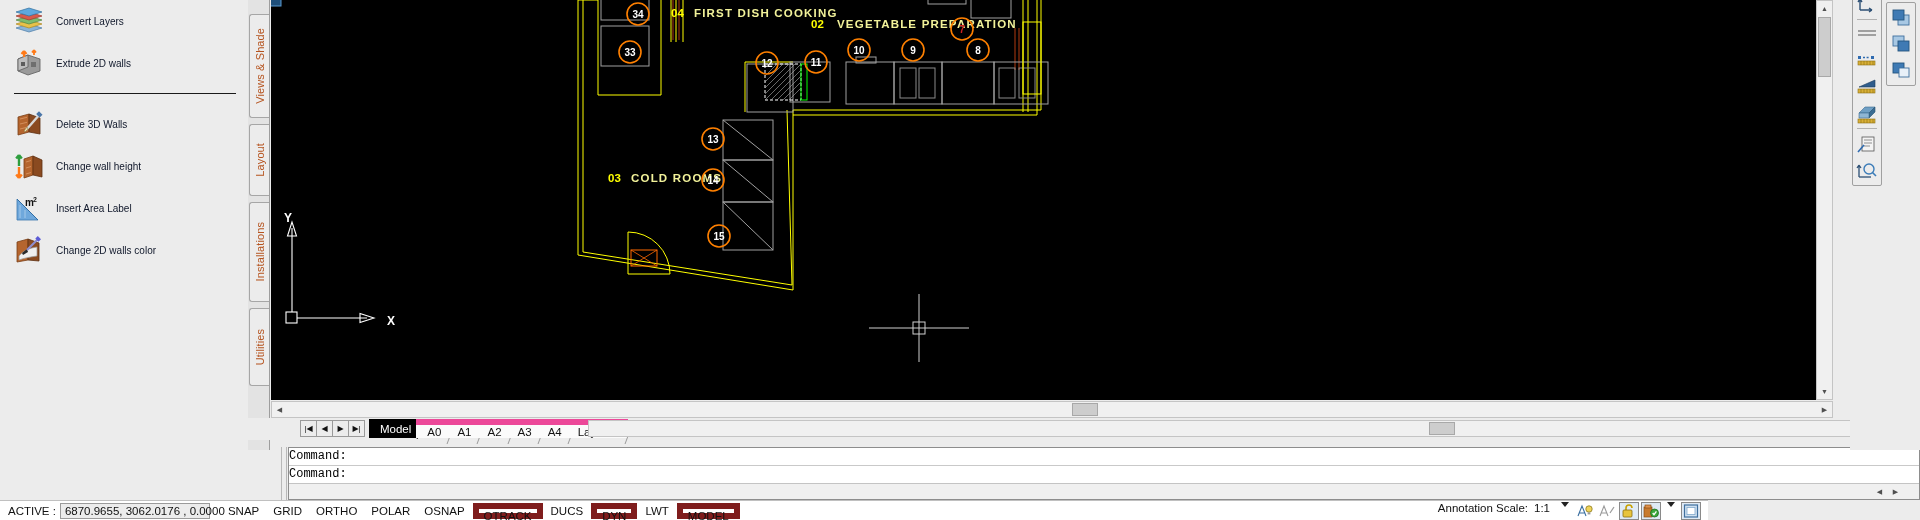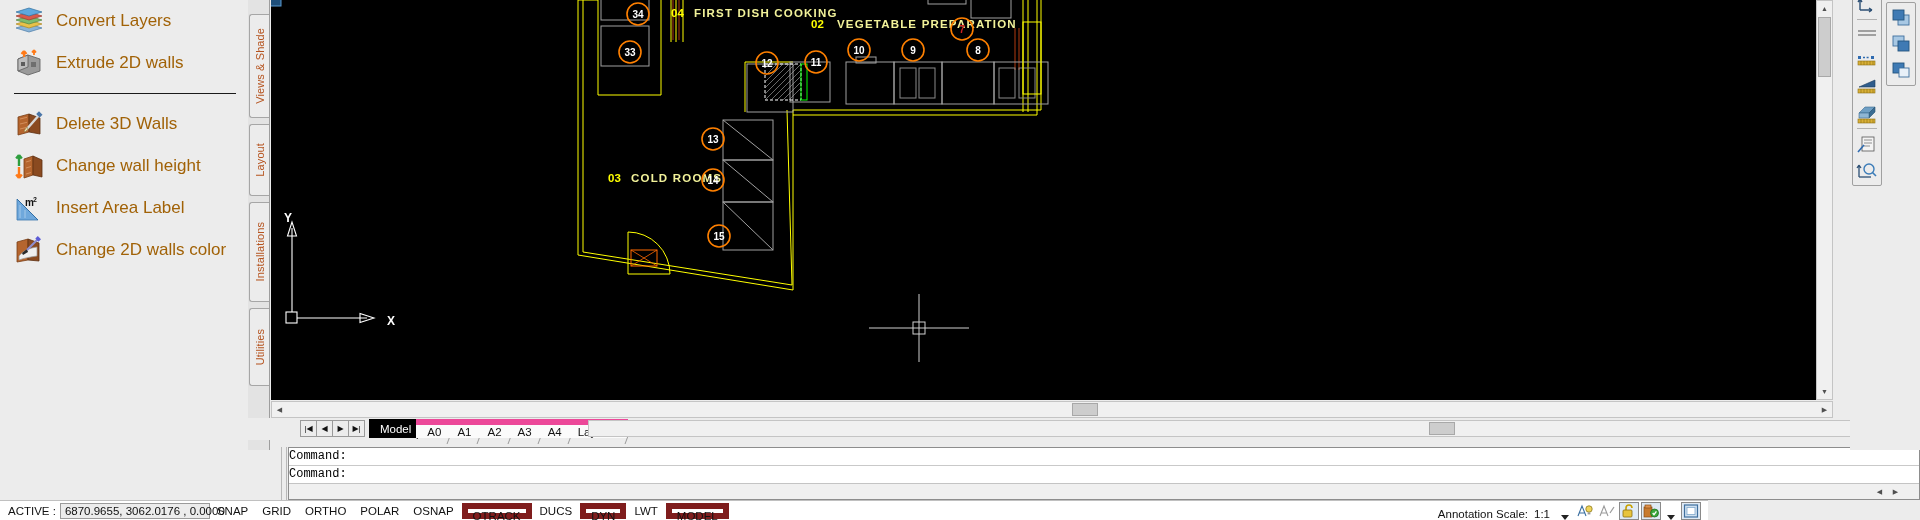--- a/index.html
+++ b/index.html
@@ -21,21 +21,21 @@
   }
   .cmd-list { position: absolute; left: 0; top: 0; width: 246px; }
   .cmd-item {
     display: flex; align-items: center;
     height: 42px; padding-left: 14px; cursor: default;
   }
   .cmd-icon {
     width: 30px; height: 28px; margin-right: 12px;
     position: relative; flex: 0 0 auto;
   }
-  .cmd-label { font-size: 17px; color: #a16207; white-space: nowrap; }
+  .cmd-label { font-size: 10px; color: #0f172a; white-space: nowrap; }
   .cmd-sep {
     height: 1px; background: #1a1a1a; margin: 9px 10px 9px 14px;
   }
 
   
   .cmd-icon svg { display: block; }
 
   
   #vtabs {
     position: absolute; left: 248px; top: 0; width: 22px; height: 450px;
@@ -159,28 +159,28 @@
     position: absolute; left: 0; bottom: 0; width: 1708px; height: 20px;
     background: #ffffff; border-top: 1px solid #c0c0c0;
     display: flex; align-items: center;
   }
   .sb-label { font-size: 11.5px; margin-left: 8px; margin-right: 4px; color: #111; }
   .sb-coord {
     width: 150px; height: 16px; line-height: 15px;
     border: 1px solid #9b9b9b; background: #ececec;
     font-size: 11.5px; padding-left: 4px; color: #111; white-space: nowrap;
   }
-  .sb-toggles { display: flex; margin-left: 1px; }
+  .sb-toggles { display: flex; margin-left: 12px; }
   .sb-tog {
     height: 16px; line-height: 15px; padding: 0 5px;
     font-size: 11.5px; color: #111; border: 1px solid transparent;
     margin-right: 2px; white-space: nowrap;
   }
   .sb-tog.on { border: 6px solid #7f1d1d; }
-  .sb-right { margin-left: auto; display: flex; align-items: flex-end; padding-right: 6px; }
+  .sb-right { margin-left: auto; display: flex; align-items: flex-start; padding-right: 6px; }
   .sb-ann { font-size: 11.5px; color: #111; margin-right: 6px; white-space: nowrap; }
   .sb-ico { width: 20px; height: 18px; margin: 0 1px; position: relative; }
   .caret-dn {
     width: 0; height: 0; border-left: 4px solid transparent;
     border-right: 4px solid transparent; border-top: 5px solid #222; margin: 0 5px;
   }
 
   
   #right-tools {
     position: absolute; right: 0; top: 0; width: 70px; height: 450px;

